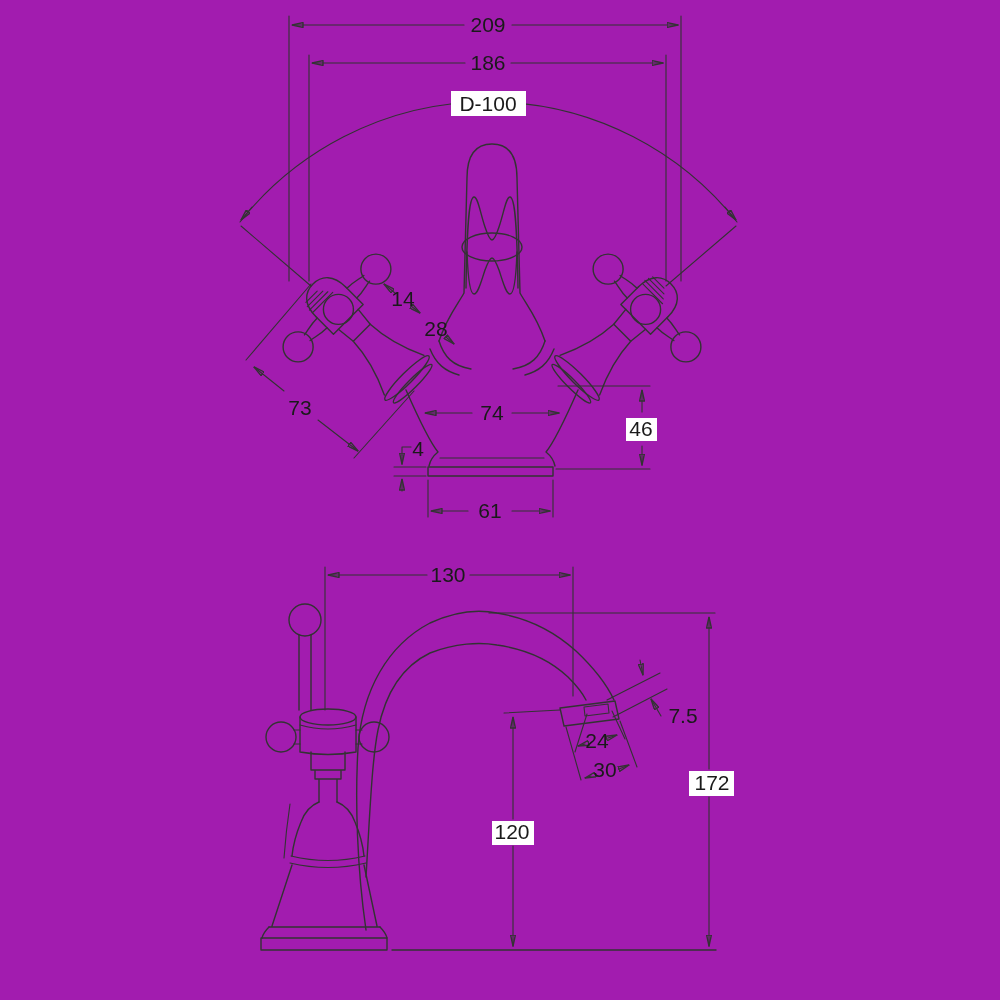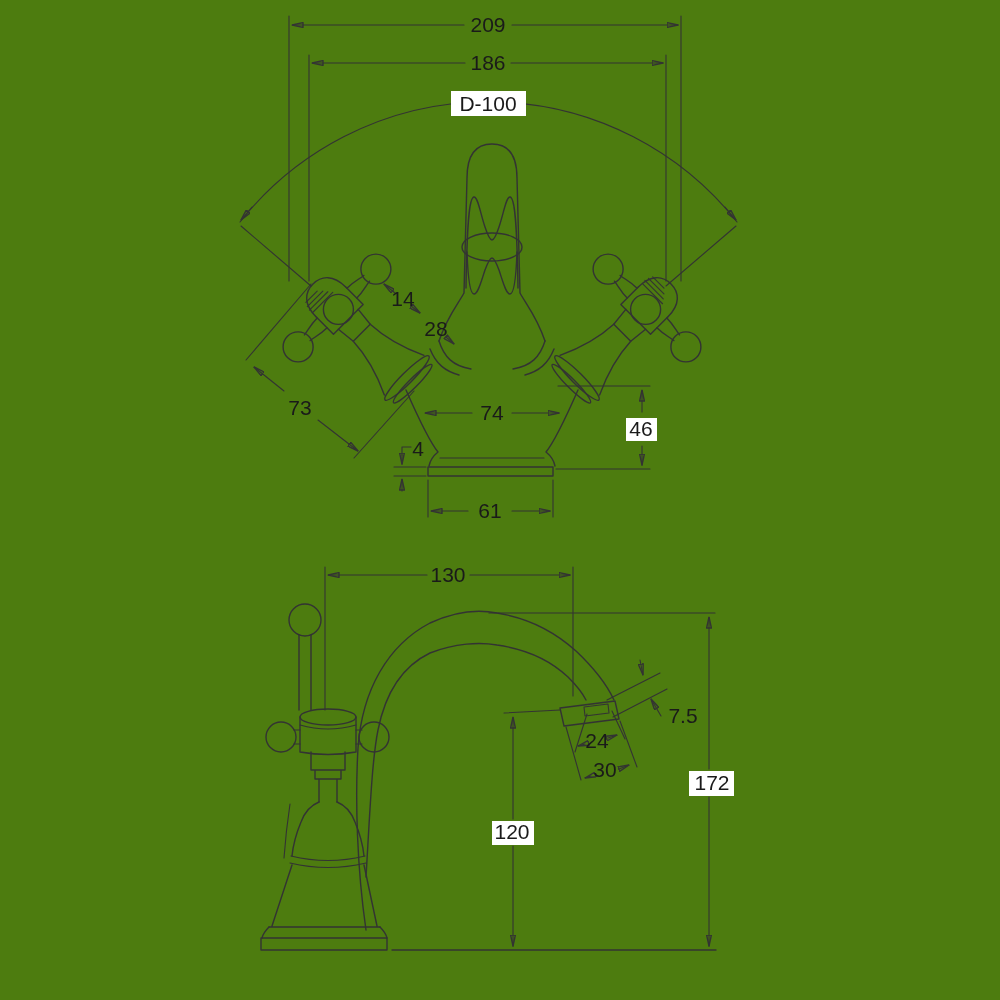--- a/index.html
+++ b/index.html
@@ -1,16 +1,16 @@
 <!DOCTYPE html>
 <html><head>
 <meta charset="utf-8">
 <style>
   html,body{margin:0;padding:0;background:#ffffff;width:1000px;height:1000px;overflow:hidden;}
-  .stage{width:1000px;height:1000px;background:#4d7c0f;position:relative;}
+  .stage{width:1000px;height:1000px;background:#a21caf;position:relative;}
   svg{display:block;}
   path,ellipse,circle,line{fill:none;stroke:#333;stroke-width:1.4;stroke-linecap:round;stroke-linejoin:round;}
   .thin{stroke-width:1.1;}
   .dl{stroke-width:1.1;}
   .mask{fill:#ffffff;stroke:none;}
   text.d{font-family:"Liberation Sans",sans-serif;font-size:21px;fill:#1a1a1a;text-anchor:middle;stroke:none;}
 </style>
 </head>
 <body>
 

